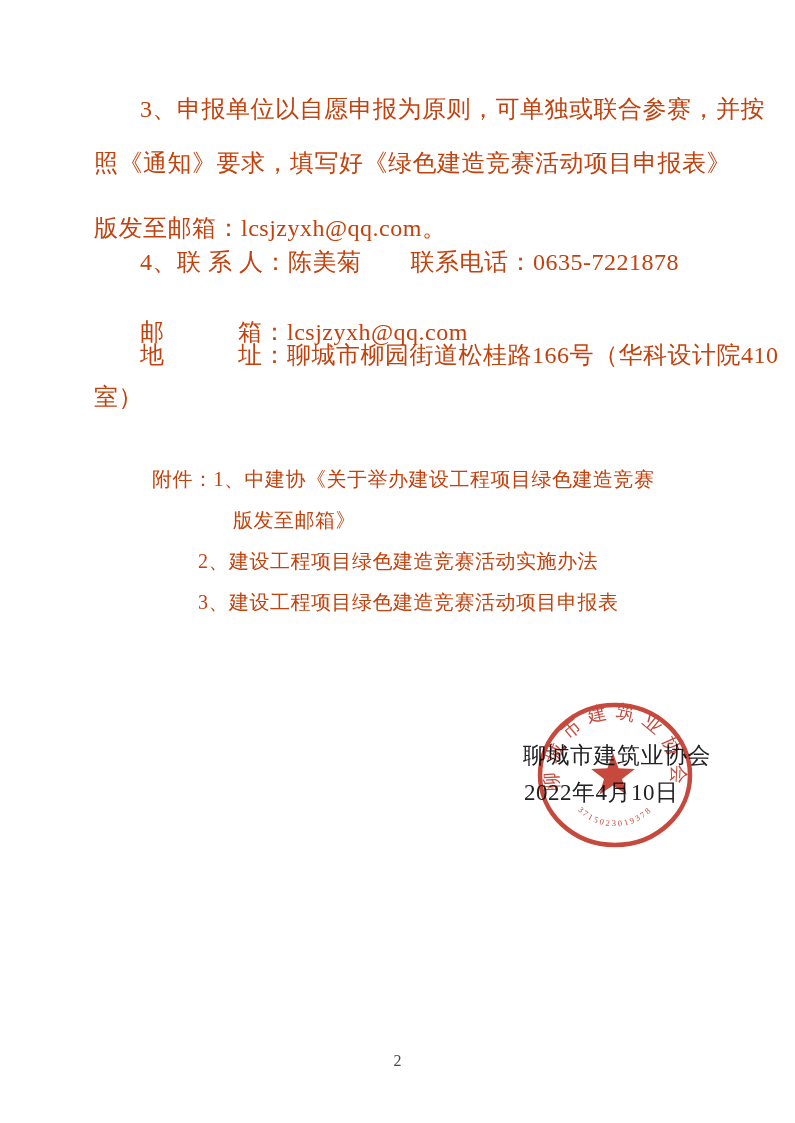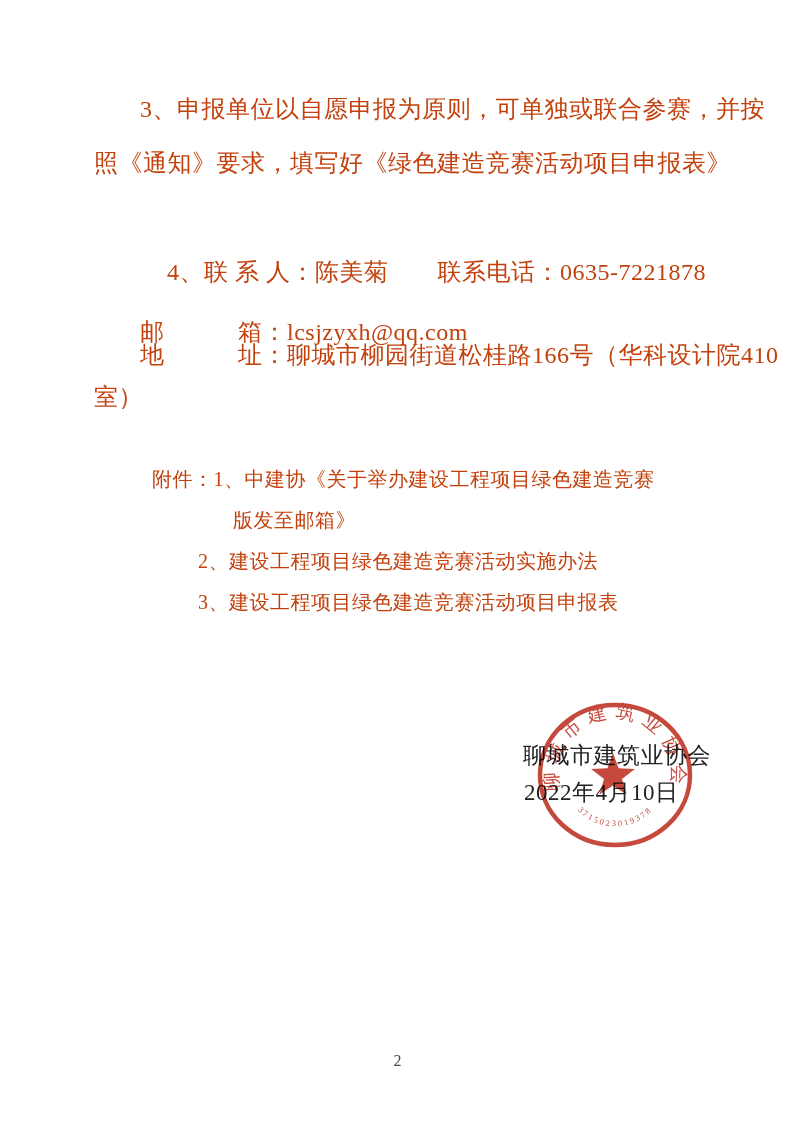--- a/index.html
+++ b/index.html
@@ -55,22 +55,23 @@
     letter-spacing: 0;
   }
 </style>
 </head>
 <body>
 
 <div class="page">
 
   <div class="line" style="left:140px; top:95px;">3、申报单位以自愿申报为原则，可单独或联合参赛，并按</div>
   <div class="line" style="left:94px;  top:125px;margin-top:24px;">照《通知》要求，填写好《绿色建造竞赛活动项目申报表》</div>
+  <div class="line" style="left:94px;  top:214px;">版发至邮箱：lcsjzyxh@qq.com。</div>
 
-  <div class="line" style="left:140px; top:258px;margin-left:27px;">4、联 系 人：陈美菊　　联系电话：0635-7221878</div>
+  <div class="line" style="left:140px; top:248px;">4、联 系 人：陈美菊　　联系电话：0635-7221878</div>
   <div class="line" style="left:140px; top:298px;margin-top:20px;">邮　　　箱：lcsjzyxh@qq.com</div>
   <div class="line" style="left:140px; top:341px;">地　　　址：聊城市柳园街道松桂路166号（华科设计院410</div>
   <div class="line" style="left:94px;  top:383px;">室）</div>
 
   <div class="line attach" style="left:152px; top:467px;">附件：1、中建协《关于举办建设工程项目绿色建造竞赛</div>
   <div class="line attach" style="left:233px; top:508px;">版发至邮箱》</div>
   <div class="line attach" style="left:198px; top:549px;text-align:center;">2、建设工程项目绿色建造竞赛活动实施办法</div>
   <div class="line attach" style="left:198px; top:590px;">3、建设工程项目绿色建造竞赛活动项目申报表</div>
 
   <div class="sig" style="left:523px; top:740px;">聊城市建筑业协会</div>

